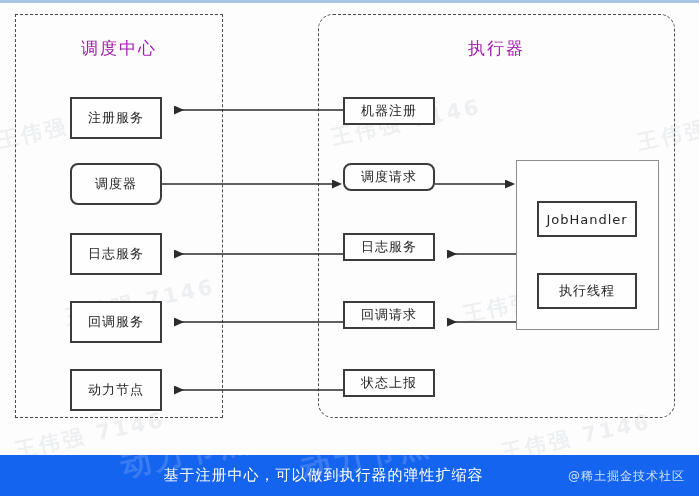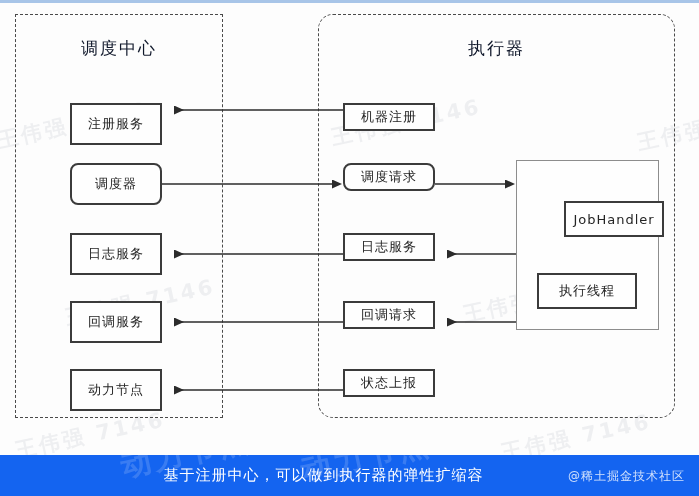--- a/index.html
+++ b/index.html
@@ -55,42 +55,42 @@
   }
   #zone-scheduler { left: 15px;  top: 11px; width: 208px; height: 404px; }
   #zone-executor  { left: 318px; top: 11px; width: 357px; height: 404px; border-radius: 15px; }
 
   .zone-title {
     position: absolute;
     top: 22px;
     width: 100%;
     text-align: center;
     font-size: 17px;
-    color: #0f172a;
+    color: #a21caf;
     letter-spacing: 2px;
     font-weight: 400;
   }
 
   
   .node {
     position: absolute;
     box-sizing: border-box;
     border: 2px solid #3b3b3b;
     background: #fefefe;
     display: flex;
     align-items: center;
     justify-content: center;
     font-size: 13px;
     color: #242424;
     letter-spacing: 1px;
   }
   .node.col-left  { left: 70px;  width: 92px; height: 42px; }
   .node.col-mid   { left: 343px; width: 92px; height: 28px; }
 
-  .r1 { top: 100px;  }
+  .r1 { top: 94px;  }
   .r2 { top: 160px; border-radius: 8px; }
   .r3 { top: 230px; text-align: center; }
   .r4 { top: 298px; }
   .r5 { top: 366px; }
 
   
   #exec-runtime {
     position: absolute;
     left: 516px;
     top: 157px;
@@ -99,21 +99,21 @@
     box-sizing: border-box;
     border: 1.6px solid #8d8d8d;
     background: #fefefe;
   }
   .node.inner {
     left: 537px;
     width: 100px;
     height: 36px;
     font-size: 13px;
   }
-  #node-jobhandler { top: 198px; margin-left: 27px; }
+  #node-jobhandler { top: 198px; }
   #node-thread     { top: 270px; }
 
   
   #wires {
     position: absolute;
     left: 0; top: 0;
     width: 699px;
     height: 452px;
     pointer-events: none;
   }

